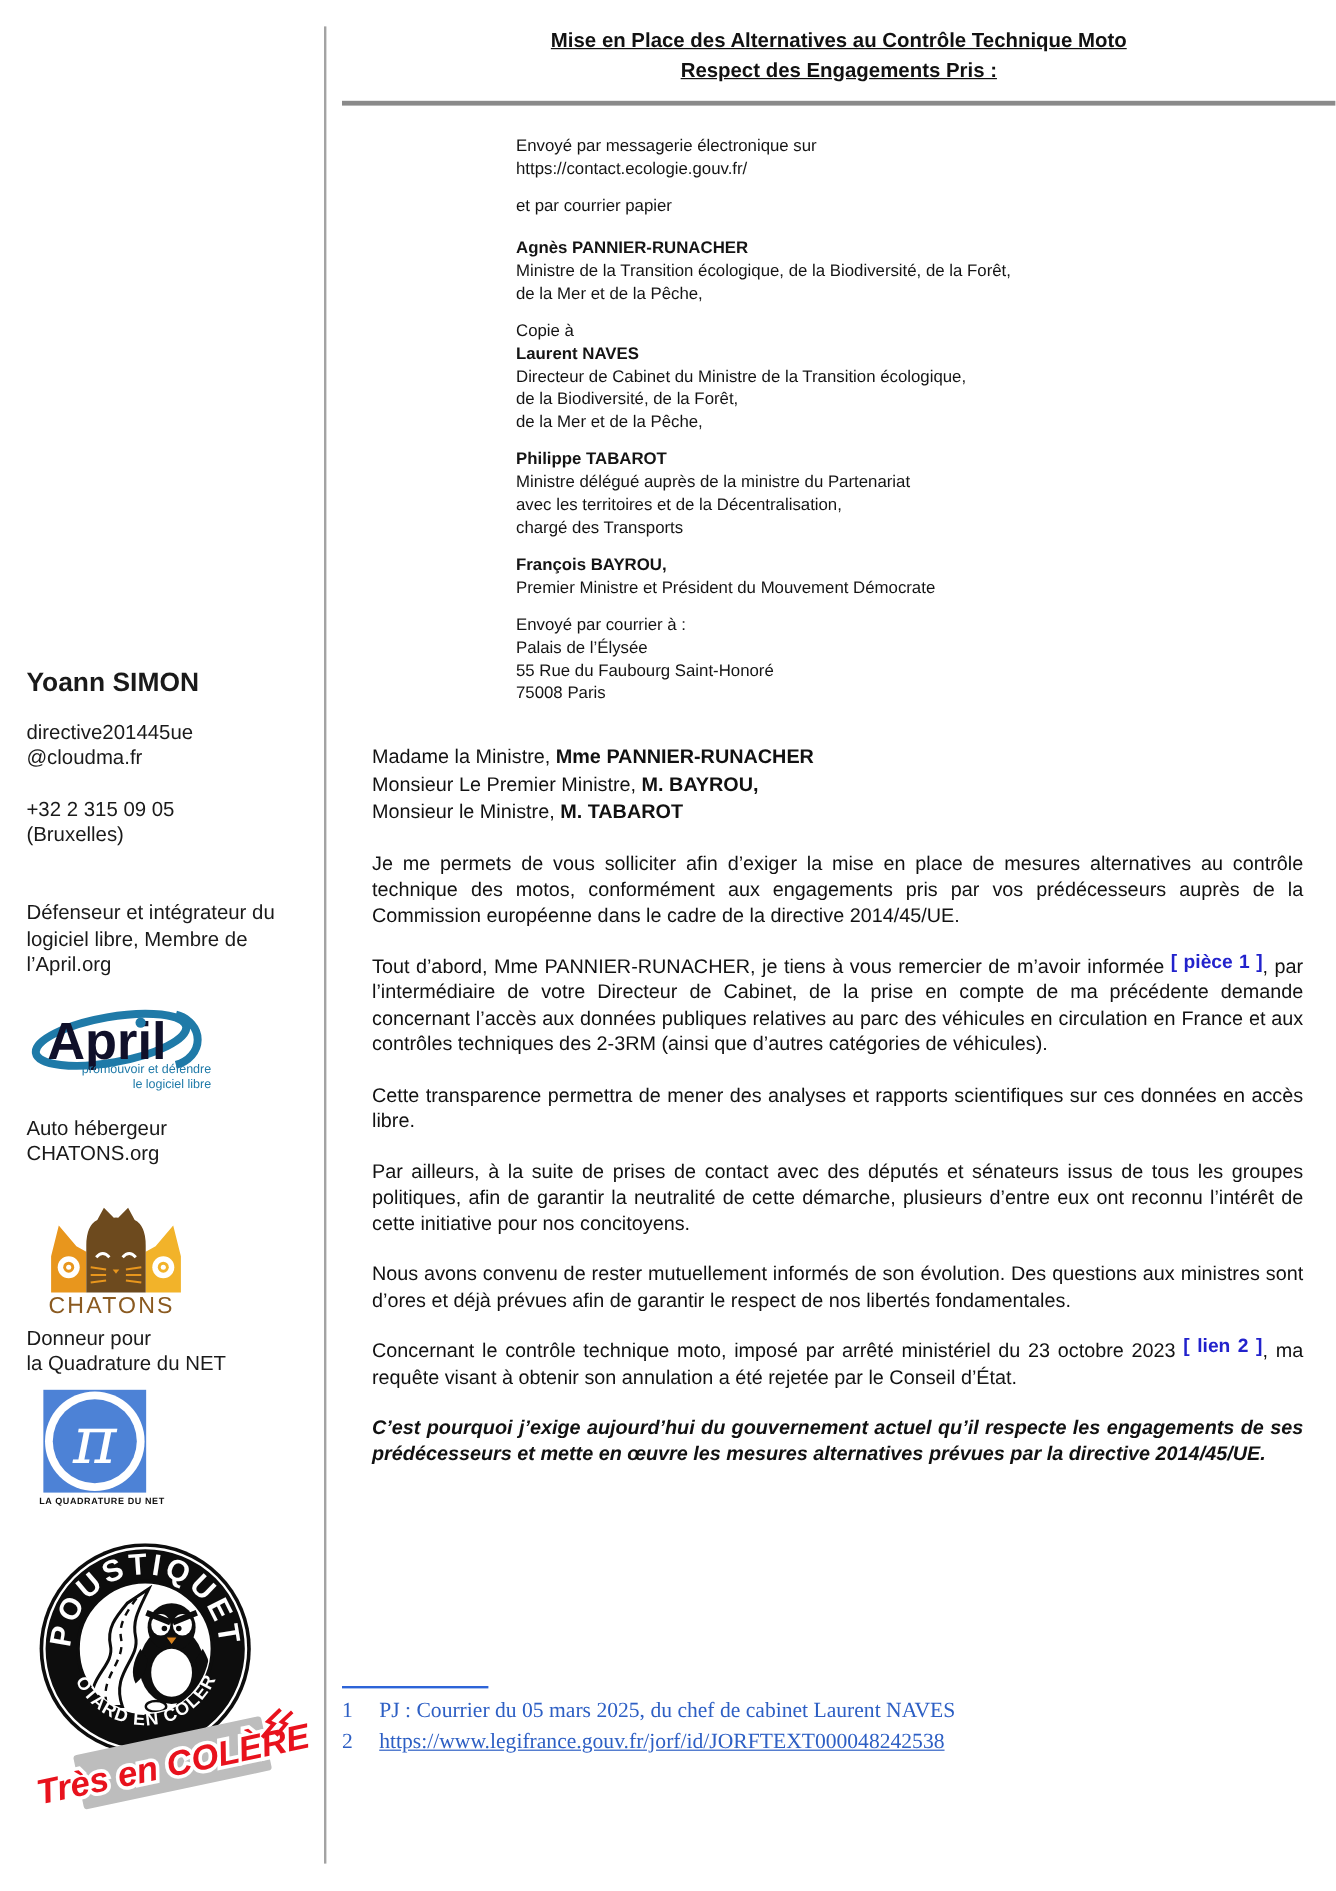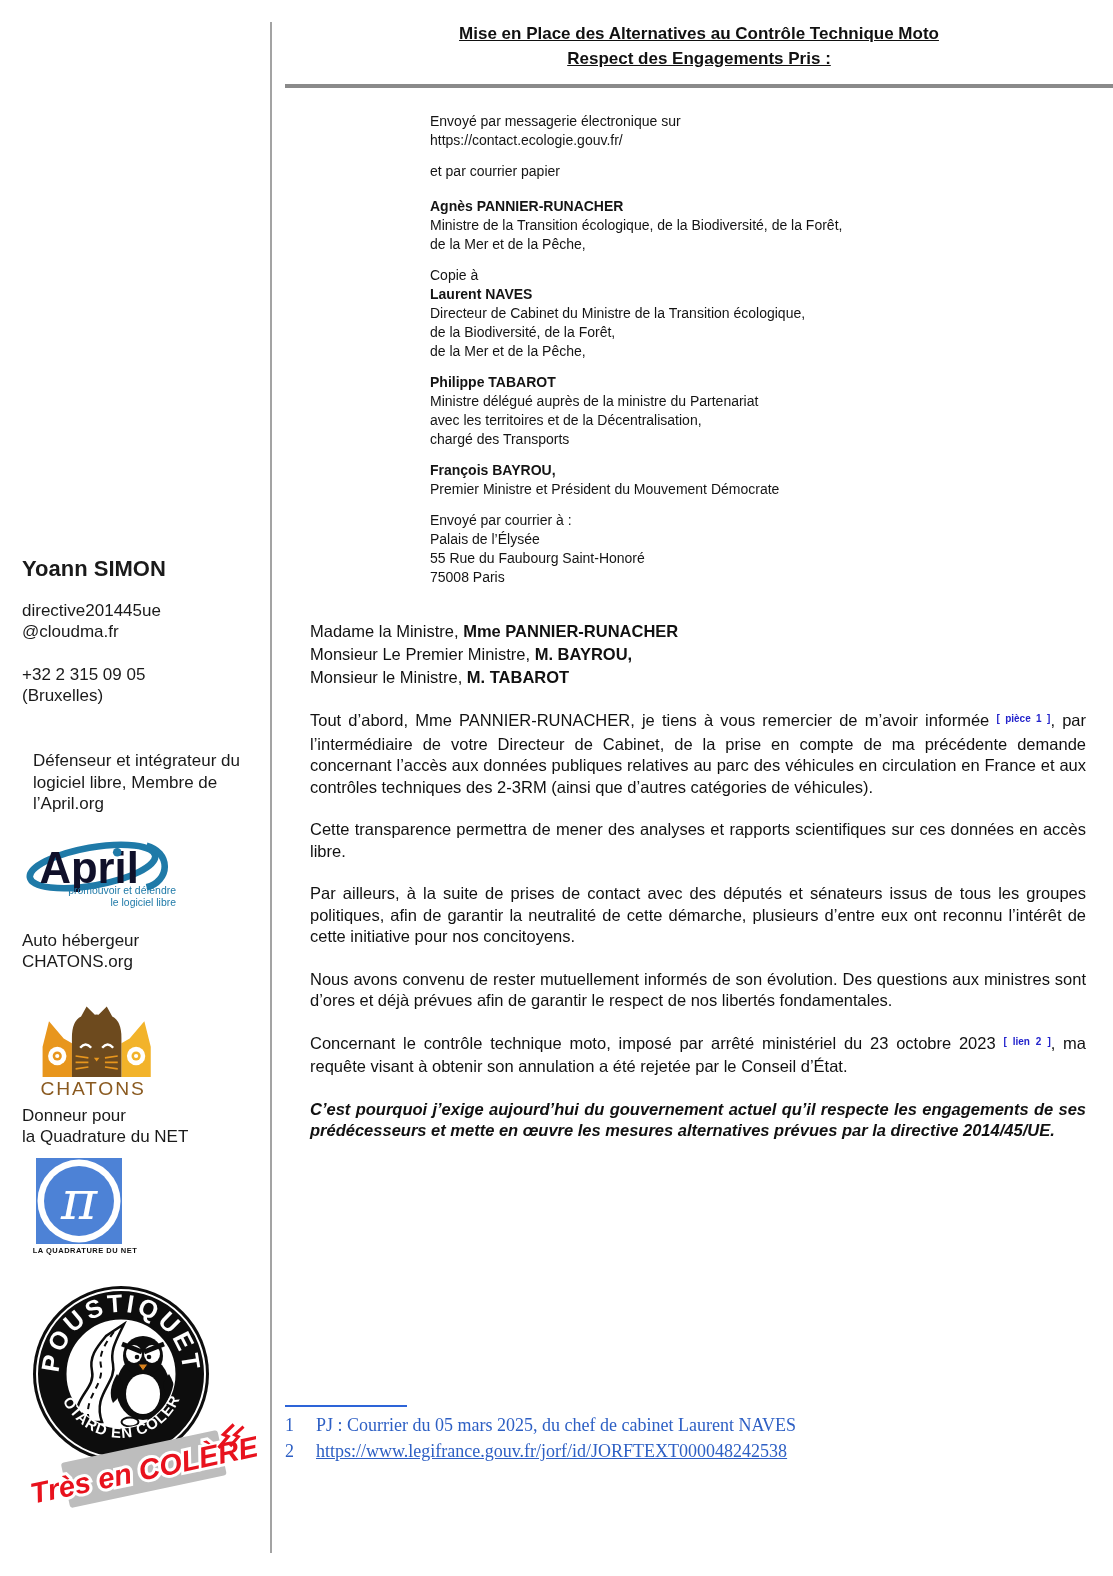--- a/index.html
+++ b/index.html
@@ -18,36 +18,36 @@
   #title .tline{text-decoration:underline;}
   
   #recipients{left:430px;top:112px;width:655px;text-align:left;
               font-size:14px;line-height:19px;color:#141414;}
   #recipients .blk{margin-bottom:12px;}
   
   #letter{left:310px;top:620px;width:776px;font-size:16.5px;line-height:21.5px;}
   #letter .salut{line-height:23px;margin-bottom:21px;}
   #letter p{margin:0 0 21px 0;text-align:justify;}
   #letter .boldital{font-weight:bold;font-style:italic;}
-  .ref{color:#2222cc;font-weight:bold;font-style:normal;font-size:10px;
+  .ref{color:#2222cc;font-weight:bold;font-style:normal;font-size:16px;
        position:relative;top:-4px;letter-spacing:0;}
   
   #footnotes{left:285px;top:1405px;width:810px;
              font-family:"Liberation Serif",serif;font-size:18px;
              line-height:26px;color:#2d5fc4;}
   #fn-rule{width:122px;height:2px;background:#2d64d8;margin-bottom:5px;}
   .fn-row{white-space:nowrap;}
   .fn-num{display:inline-block;width:31px;}
   .fn-link{text-decoration:underline;cursor:pointer;}
   
   .side{left:22px;width:242px;font-size:17px;line-height:21px;color:#1a1a1a;}
   #sender-name{top:558px;font-size:22px;font-weight:bold;}
   #sender-email{top:600px;}
   #sender-phone{top:664px;}
-  #sender-role{top:750px;line-height:21.5px;margin-left:11px;}
+  #sender-role{top:750px;line-height:21.5px;}
   #hosting{top:930px;}
   #donor{top:1105px;}
   #april-logo{left:26px;top:838px;}
   #chatons-logo{left:24px;top:990px;}
   #lqdn-logo{left:36px;top:1158px;}
   #lqdn-label{left:30px;top:1246px;width:110px;text-align:center;
               font-size:7.5px;font-weight:bold;letter-spacing:.5px;color:#101010;}
   #poustiquet{left:16px;top:1286px;}
 </style>
 </head>
@@ -97,20 +97,21 @@
   </div>
 </div>
 
 <div class="abs" id="letter">
   <div class="salut">
     <div><span>Madame la Ministre, </span><span class="b">Mme PANNIER-RUNACHER</span></div>
     <div><span>Monsieur Le Premier Ministre, </span><span class="b">M. BAYROU,</span></div>
     <div><span>Monsieur le Ministre, </span><span class="b">M. TABAROT</span></div>
   </div>
 
+  <p>Je me permets de vous solliciter afin d’exiger la mise en place de mesures alternatives au contrôle technique des motos, conformément aux engagements pris par vos prédécesseurs auprès de la Commission européenne dans le cadre de la directive 2014/45/UE.</p>
 
   <p><span>Tout d’abord, Mme PANNIER-RUNACHER, je tiens à vous remercier de m’avoir informée </span><span class="ref">[ pièce 1 ]</span><span>, par l’intermédiaire de votre Directeur de Cabinet, de la prise en compte de ma précédente demande concernant l’accès aux données publiques relatives au parc des véhicules en circulation en France et aux contrôles techniques des 2-3RM (ainsi que d’autres catégories de véhicules).</span></p>
 
   <p>Cette transparence permettra de mener des analyses et rapports scientifiques sur ces données en accès libre.</p>
 
   <p>Par ailleurs, à la suite de prises de contact avec des députés et sénateurs issus de tous les groupes politiques, afin de garantir la neutralité de cette démarche, plusieurs d’entre eux ont reconnu l’intérêt de cette initiative pour nos concitoyens.</p>
 
   <p>Nous avons convenu de rester mutuellement informés de son évolution. Des questions aux ministres sont d’ores et déjà prévues afin de garantir le respect de nos libertés fondamentales.</p>
 
   <p><span>Concernant le contrôle technique moto, imposé par arrêté ministériel du 23 octobre 2023 </span><span class="ref">[ lien 2 ]</span><span>, ma requête visant à obtenir son annulation a été rejetée par le Conseil d’État.</span></p>

